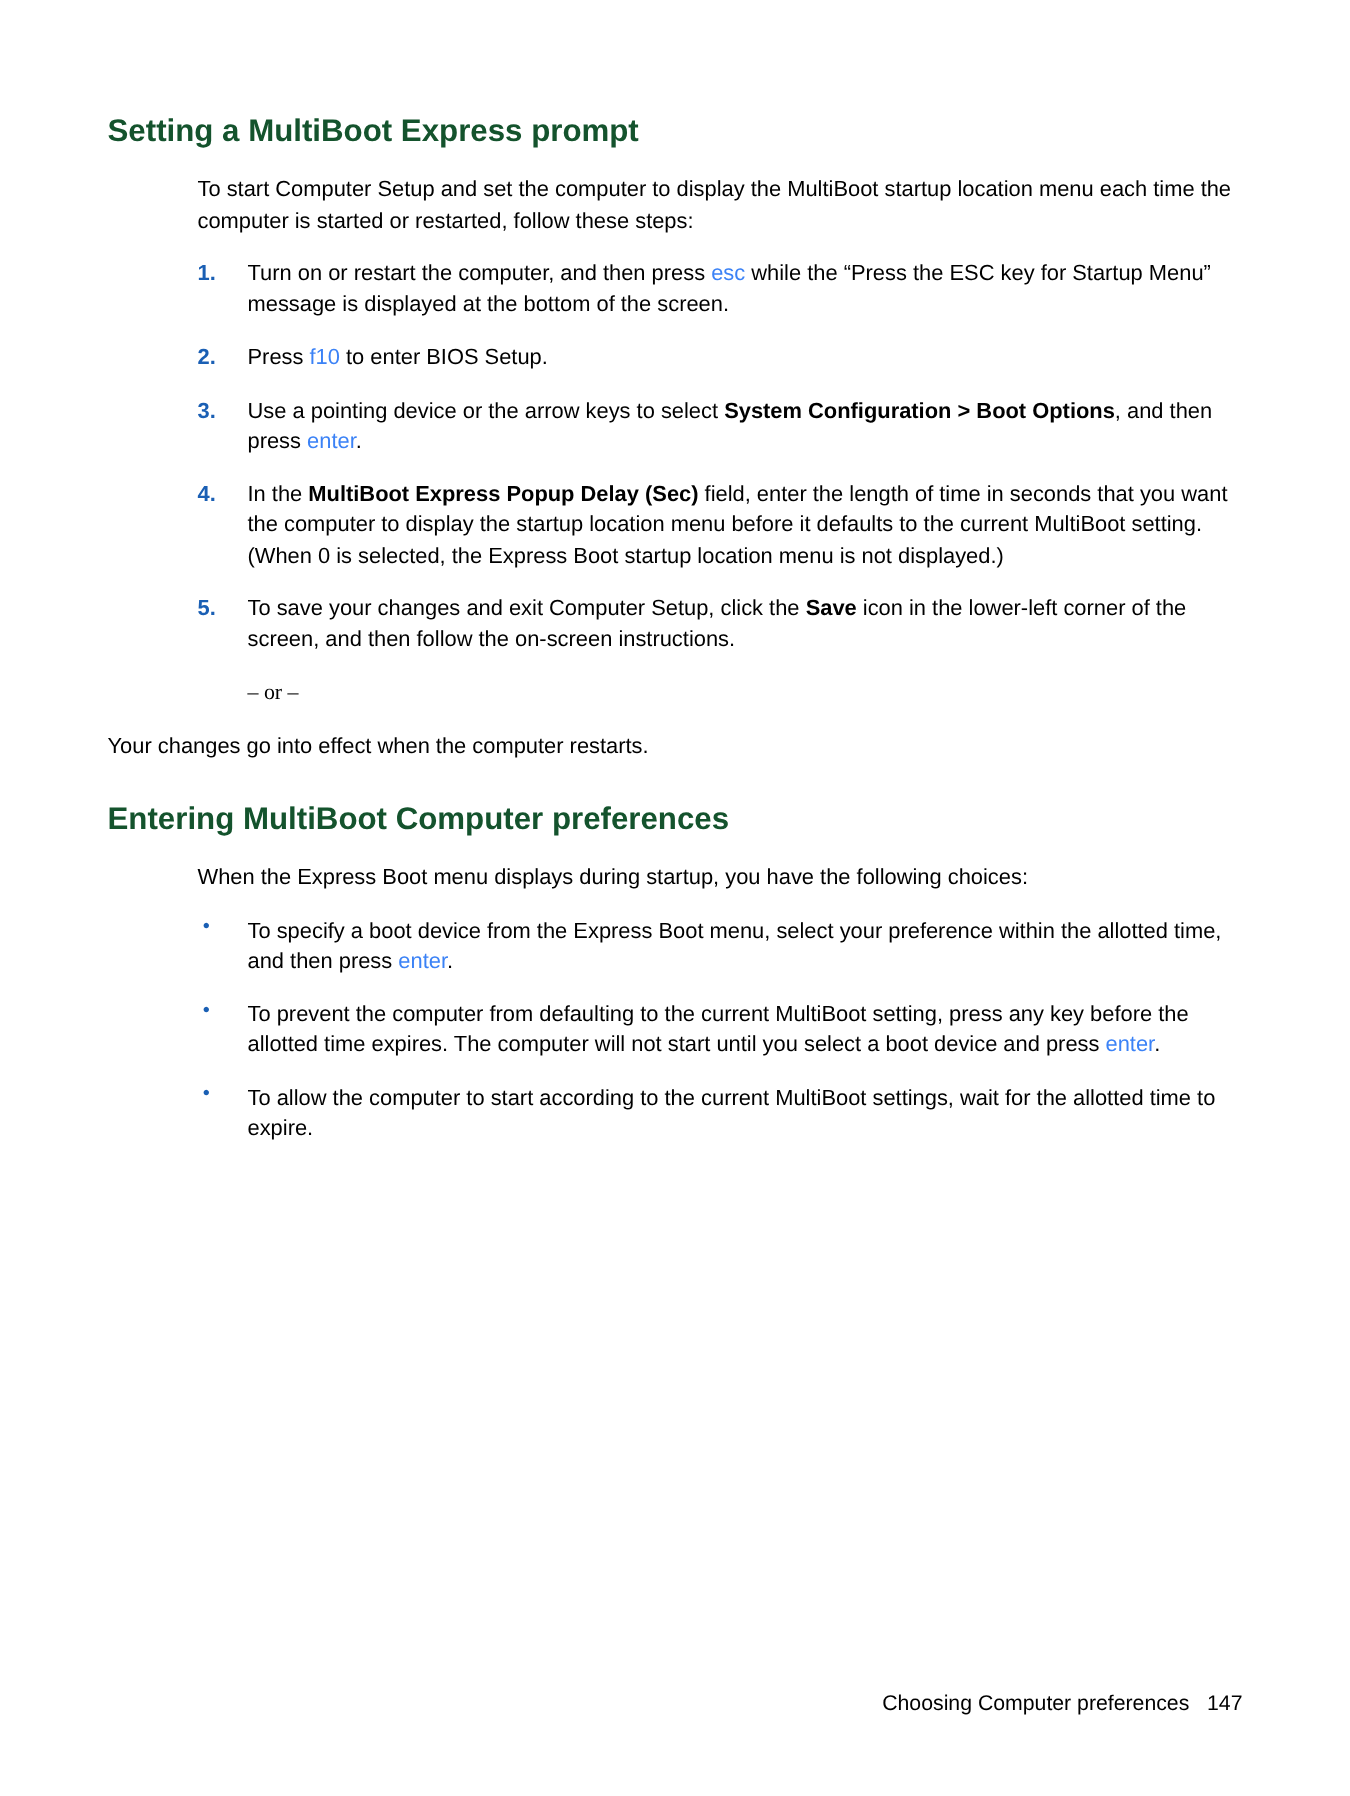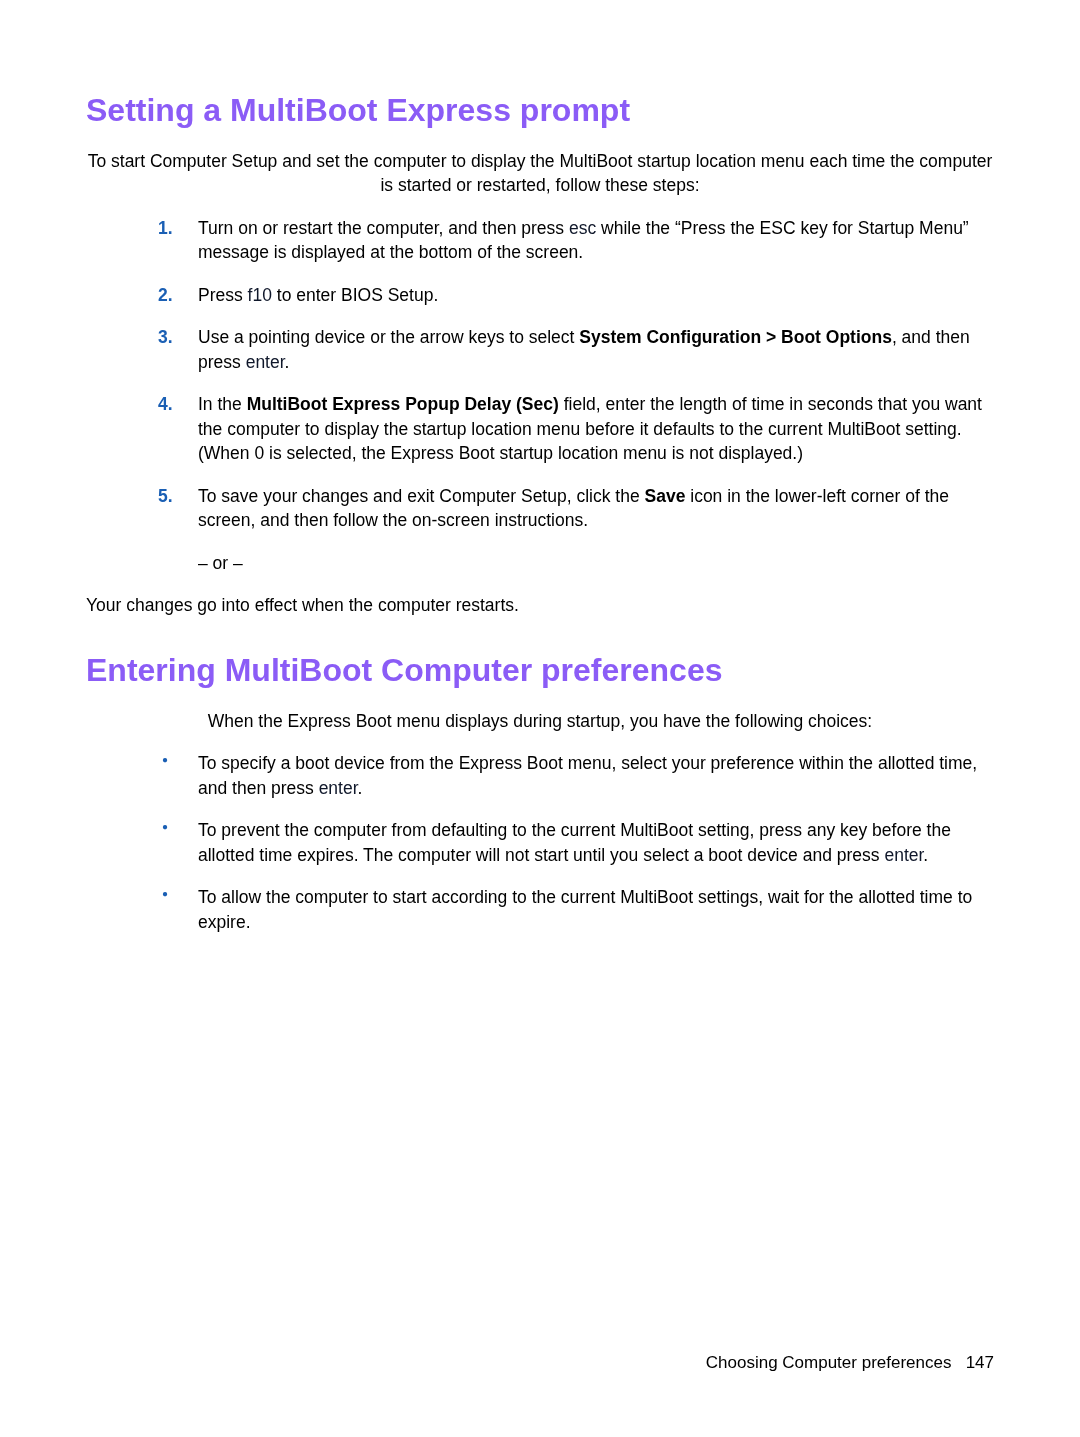--- a/index.html
+++ b/index.html
@@ -11,28 +11,28 @@
       font-family: Arial, Helvetica, sans-serif;
       background: #ffffff;
       width: 1080px;
       height: 1437px;
       padding: 88px 86px 0 86px;
       color: #000000;
       font-size: 17.5px;
       line-height: 1.4;
     }
     h2 {
-      color: #8b5cf6;
-      font-size: 32px;
+      color: #14532d;
+      font-size: 25px;
       font-weight: bold;
       margin-bottom: 16px;
     }
     .intro {
+      margin-left: 72px;
       margin-bottom: 18px;
-      text-align: center;
     }
     ol {
       list-style: none;
       margin-left: 72px;
     }
     ol li {
       position: relative;
       padding-left: 40px;
       margin-bottom: 18px;
     }
@@ -41,24 +41,25 @@
       left: 0;
       top: 0;
       color: #1a5fb4;
       font-weight: bold;
     }
     .closing {
       margin-top: 4px;
       margin-bottom: 28px;
     }
     .key {
-      color: #0f172a;
+      color: #3b82f6;
     }
     .sub {
       margin-top: 18px;
+      font-family: Liberation Serif, serif;
     }
     ul {
       list-style: none;
       margin-left: 72px;
     }
     ul li {
       position: relative;
       padding-left: 40px;
       margin-bottom: 18px;
     }

